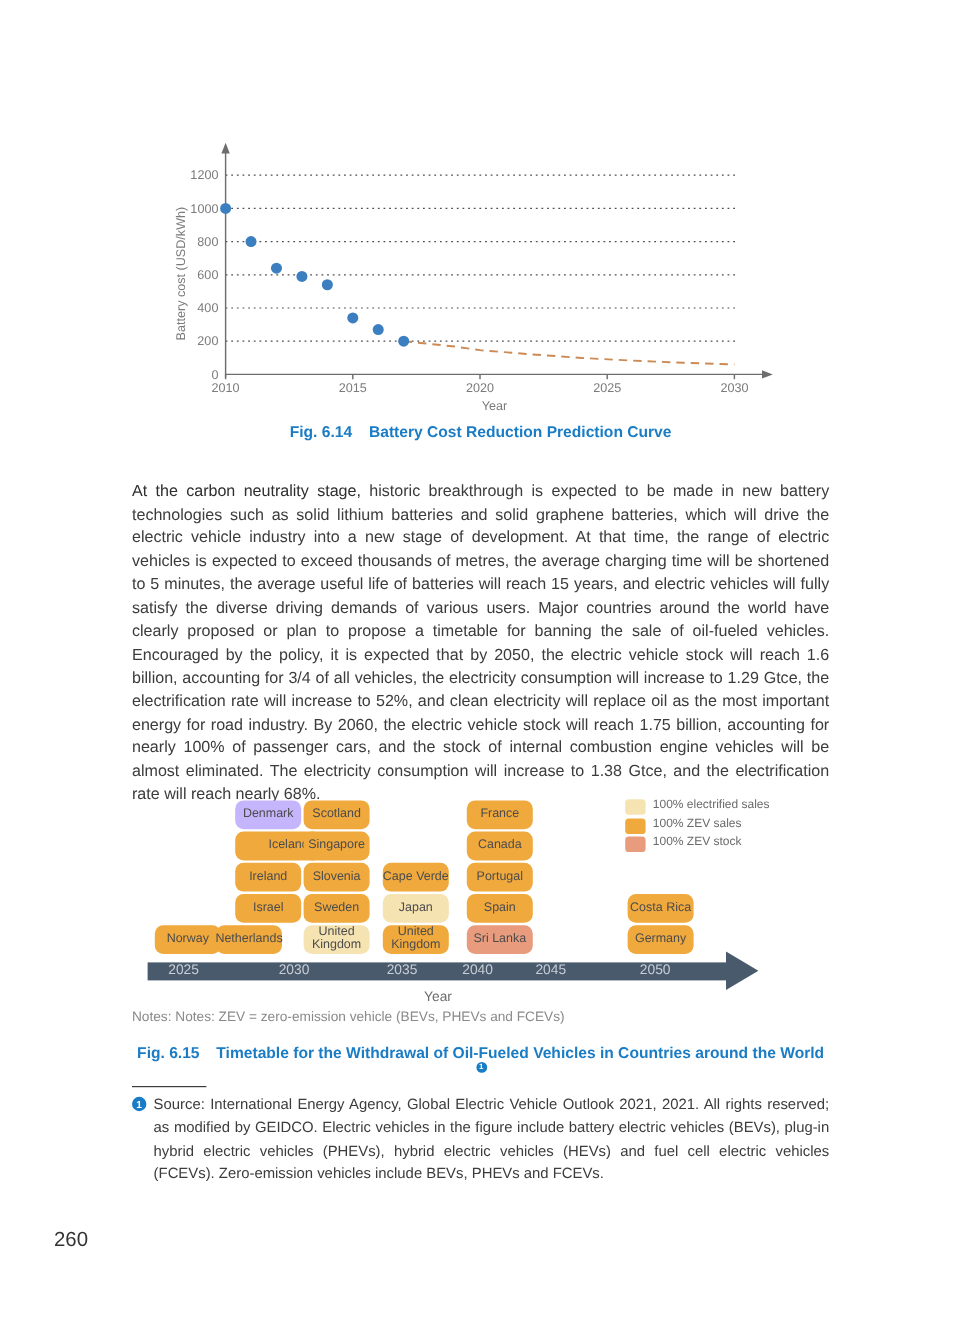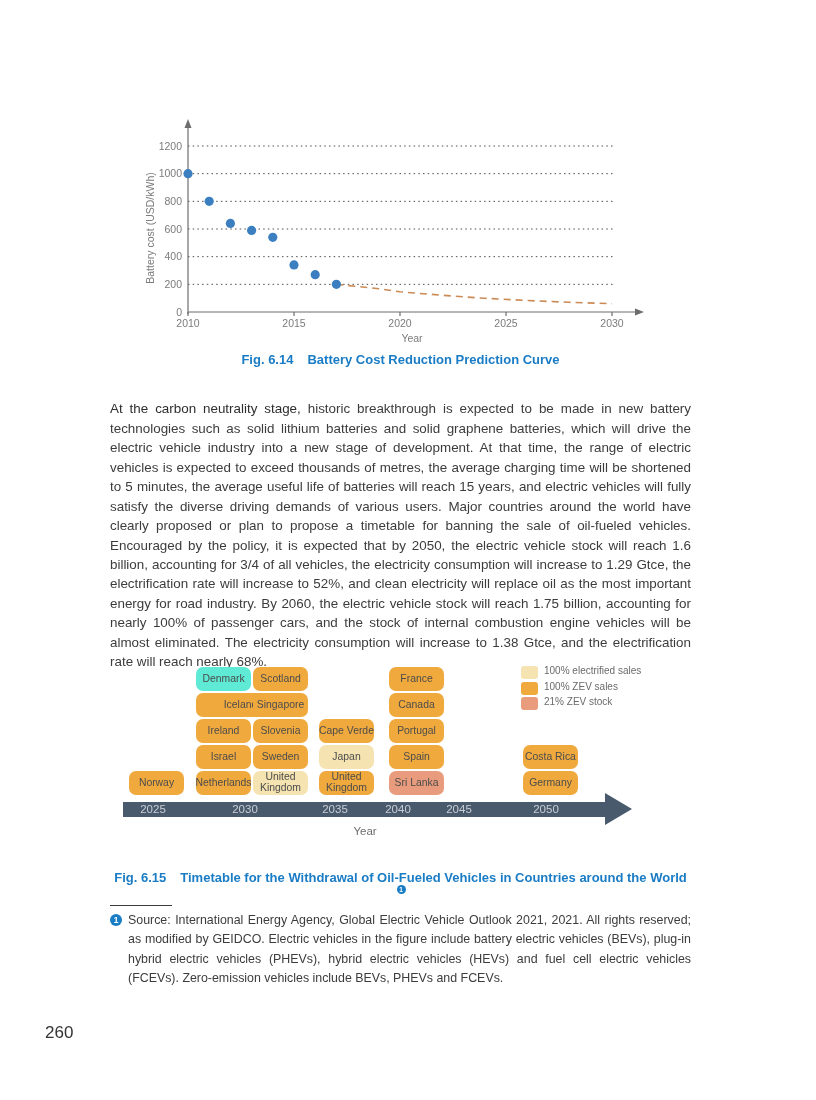--- a/index.html
+++ b/index.html
@@ -105,55 +105,56 @@
   <div class="caption cap614 blue" style="color: rgb(26, 124, 197);">
     <span class="cap-label">Fig. 6.14</span><span>Battery Cost Reduction Prediction Curve</span>
   </div>
 
   <p class="bodytext"><span class="lead">At the carbon neutrality stage,</span><span> historic breakthrough is expected to be made in new battery technologies such as solid lithium batteries and solid graphene batteries, which will drive the electric vehicle industry into a new stage of development. At that time, the range of electric vehicles is expected to exceed thousands of metres, the average charging time will be shortened to 5 minutes, the average useful life of batteries will reach 15 years, and electric vehicles will fully satisfy the diverse driving demands of various users. Major countries around the world have clearly proposed or plan to propose a timetable for banning the sale of oil-fueled vehicles. Encouraged by the policy, it is expected that by 2050, the electric vehicle stock will reach 1.6 billion, accounting for 3/4 of all vehicles, the electricity consumption will increase to 1.29 Gtce, the electrification rate will increase to 52%, and clean electricity will replace oil as the most important energy for road industry. By 2060, the electric vehicle stock will reach 1.75 billion, accounting for nearly 100% of passenger cars, and the stock of internal combustion engine vehicles will be almost eliminated. The electricity consumption will increase to 1.38 Gtce, and the electrification rate will reach nearly 68%.</span></p>
 
   <div id="fig615-canvas">
     <div class="tl-bar" style="background: rgb(74, 90, 109);"></div>
     <div class="tl-head" style="border-left-color: rgb(74, 90, 109);"></div>
     <span class="tl-xlabel">Year</span>
-  <div class="cbox" style="left: 196px; top: 7px; background: #5eead4;">Denmark</div>
+  <div class="cbox" style="left: 196px; top: 7px; background: #c4b5fd;">Denmark</div>
       <div class="cbox" style="left: 253px; top: 7px; background: rgb(240, 169, 61);">Scotland</div>
       <div class="cbox" style="left: 389px; top: 7px; background: rgb(240, 169, 61);">France</div>
       <div class="cbox" style="left: 196px; top: 33px; background: rgb(240, 169, 61); padding-left: 17px;">Iceland</div>
       <div class="cbox" style="left: 253px; top: 33px; background: rgb(240, 169, 61);">Singapore</div>
       <div class="cbox" style="left: 389px; top: 33px; background: rgb(240, 169, 61);">Canada</div>
       <div class="cbox" style="left: 196px; top: 59px; background: rgb(240, 169, 61);">Ireland</div>
       <div class="cbox" style="left: 253px; top: 59px; background: rgb(240, 169, 61);">Slovenia</div>
       <div class="cbox" style="left: 319px; top: 59px; background: rgb(240, 169, 61);">Cape Verde</div>
       <div class="cbox" style="left: 389px; top: 59px; background: rgb(240, 169, 61);">Portugal</div>
       <div class="cbox" style="left: 196px; top: 85px; background: rgb(240, 169, 61);">Israel</div>
       <div class="cbox" style="left: 253px; top: 85px; background: rgb(240, 169, 61);">Sweden</div>
       <div class="cbox" style="left: 319px; top: 85px; background: rgb(246, 227, 178);">Japan</div>
       <div class="cbox" style="left: 389px; top: 85px; background: rgb(240, 169, 61);">Spain</div>
       <div class="cbox" style="left: 523px; top: 85px; background: rgb(240, 169, 61);">Costa Rica</div>
       <div class="cbox" style="left: 129px; top: 111px; background: rgb(240, 169, 61);">Norway</div>
-      <div class="cbox" style="left: 196px; top: 111px; background: rgb(240, 169, 61);">Netherlands</div>
+      <div class="cbox" style="left: 180px; top: 111px; background: rgb(240, 169, 61);">Netherlands</div>
       <div class="cbox" style="left: 253px; top: 111px; background: rgb(246, 227, 178);">United Kingdom</div>
       <div class="cbox" style="left: 319px; top: 111px; background: rgb(240, 169, 61);">United Kingdom</div>
       <div class="cbox" style="left: 389px; top: 111px; background: rgb(233, 156, 125);">Sri Lanka</div>
       <div class="cbox" style="left: 523px; top: 111px; background: rgb(240, 169, 61);">Germany</div>
       <span class="yearlab" style="left: 128px;">2025</span>
       <span class="yearlab" style="left: 220px;">2030</span>
       <span class="yearlab" style="left: 310px;">2035</span>
       <span class="yearlab" style="left: 373px;">2040</span>
       <span class="yearlab" style="left: 434px;">2045</span>
       <span class="yearlab" style="left: 521px;">2050</span>
       <span class="lgsw" style="top: 6px; background: rgb(246, 227, 178);"></span>
       <span class="lglab" style="top: 5px;">100% electrified sales</span>
       <span class="lgsw" style="top: 21.5px; background: rgb(240, 169, 61);"></span>
       <span class="lglab" style="top: 20.5px;">100% ZEV sales</span>
       <span class="lgsw" style="top: 37px; background: rgb(233, 156, 125);"></span>
-      <span class="lglab" style="top: 36px;">21% ZEV stock</span>
+      <span class="lglab" style="top: 36px;">100% ZEV stock</span>
     </div>
 
+  <div class="notes">Notes: Notes: ZEV = zero-emission vehicle (BEVs, PHEVs and FCEVs)</div>
 
   <div class="caption cap615 blue" style="color: rgb(26, 124, 197);">
     <span class="cap-label">Fig. 6.15</span><span>Timetable for the Withdrawal of Oil-Fueled Vehicles in Countries around the World</span><span class="capsup bluebg" style="background: rgb(26, 124, 197);">1</span>
   </div>
 
   <div class="fnrule"></div>
 
   <div class="footnote">
     <span class="fnmark bluebg" style="background: rgb(26, 124, 197);">1</span>
     <span class="fntext">Source: International Energy Agency, Global Electric Vehicle Outlook 2021, 2021. All rights reserved; as modified by GEIDCO. Electric vehicles in the figure include battery electric vehicles (BEVs), plug-in hybrid electric vehicles (PHEVs), hybrid electric vehicles (HEVs) and fuel cell electric vehicles (FCEVs). Zero-emission vehicles include BEVs, PHEVs and FCEVs.</span>

